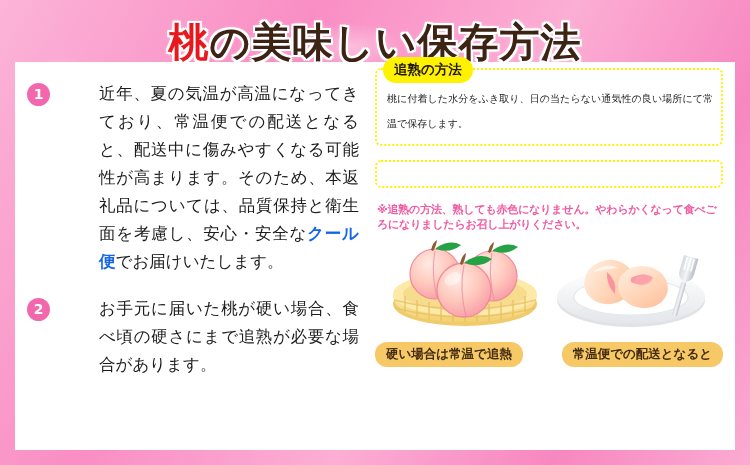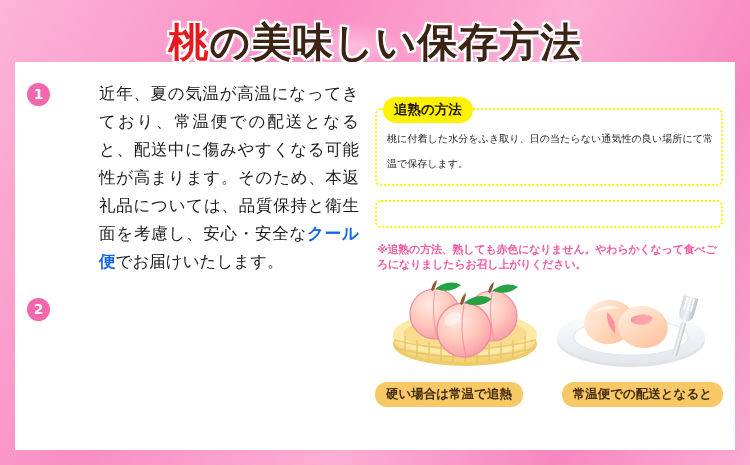--- a/index.html
+++ b/index.html
@@ -113,21 +113,20 @@
     line-height: 28px;
     font-weight: bold;
     color: #ed1c24;
   }
 
   
   #right-column {
     width: 368px;
     padding: 6px 12px 0 8px;
     position: relative;
-    margin-top: 40px;
   }
 
   
   .info-box {
     position: relative;
     border: 2px dotted #fff200;
     border-radius: 6px;
     padding: 16px 8px 8px 10px;
     margin-bottom: 14px;
   }
@@ -206,20 +205,21 @@
         <div class="numbered-item" id="item-1">
           <div class="num-badge">1</div>
           <div class="item-body">
             <div class="body-text"><span>近年、夏の気温が高温になってきており、常温便での配送となると、配送中に傷みやすくなる可能性が高まります。そのため、本返礼品については、品質保持と衛生面を考慮し、安心・安全な</span><span class="cool-hl">クール便</span><span>でお届けいたします。</span></div>
           </div>
         </div>
 
         <div class="numbered-item" id="item-2">
           <div class="num-badge">2</div>
           <div class="item-body">
+            <div class="body-text">お手元に届いた桃が硬い場合、食べ頃の硬さにまで追熟が必要な場合があります。</div>
           </div>
         </div>
 
       </div>
 
       <div id="right-column">
 
         <div class="info-box">
           <div class="box-tag">追熟の方法</div>
           <div class="box-text">桃に付着した水分をふき取り、日の当たらない通気性の良い場所にて常温で保存します。</div>

